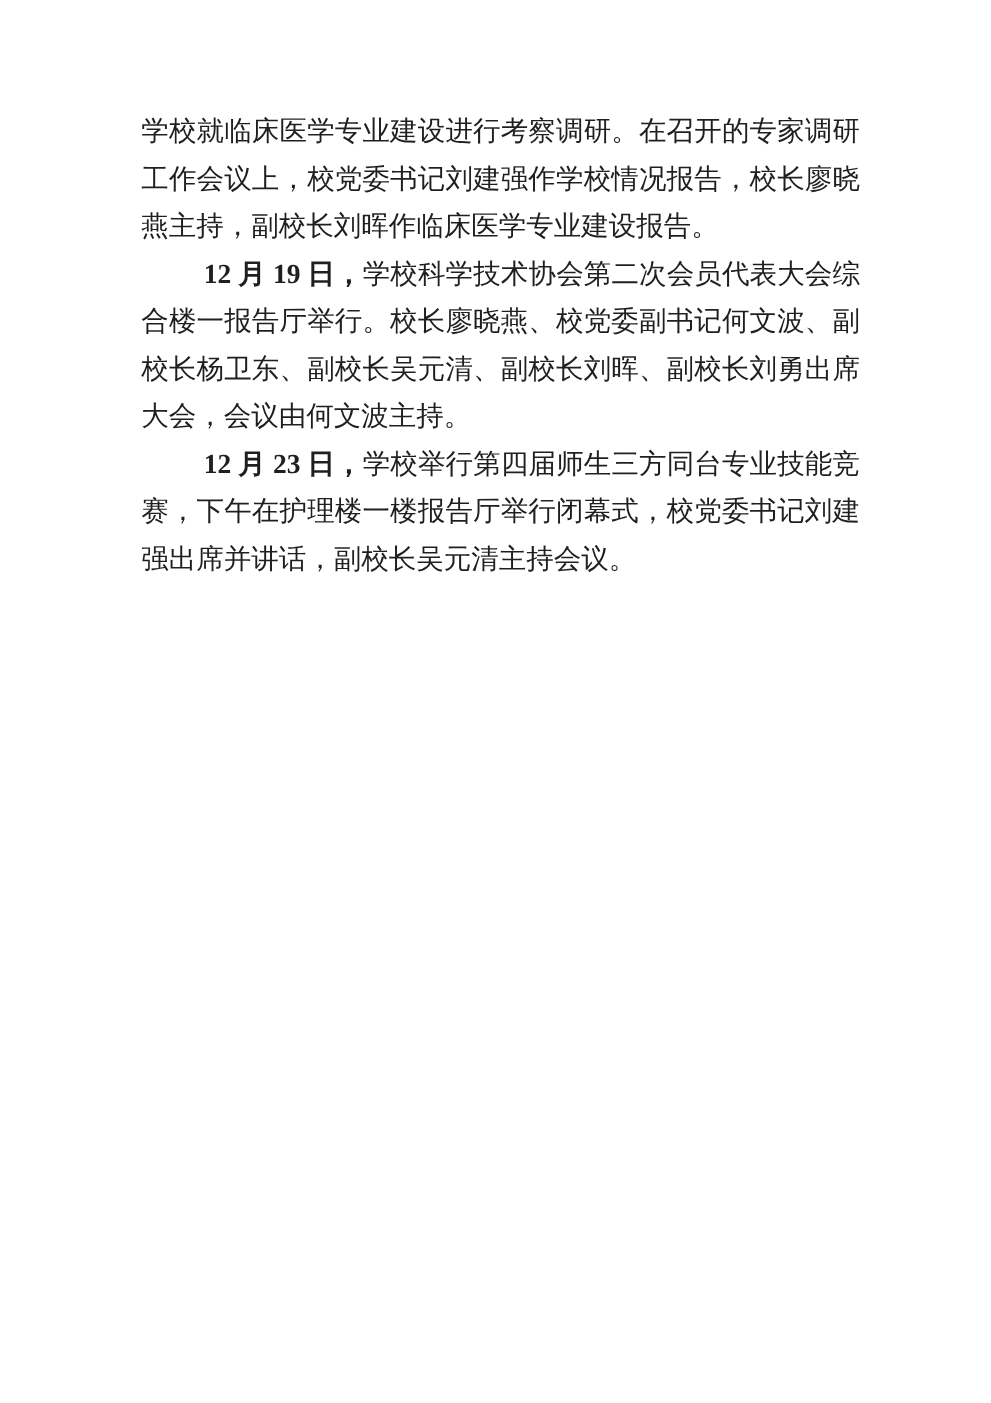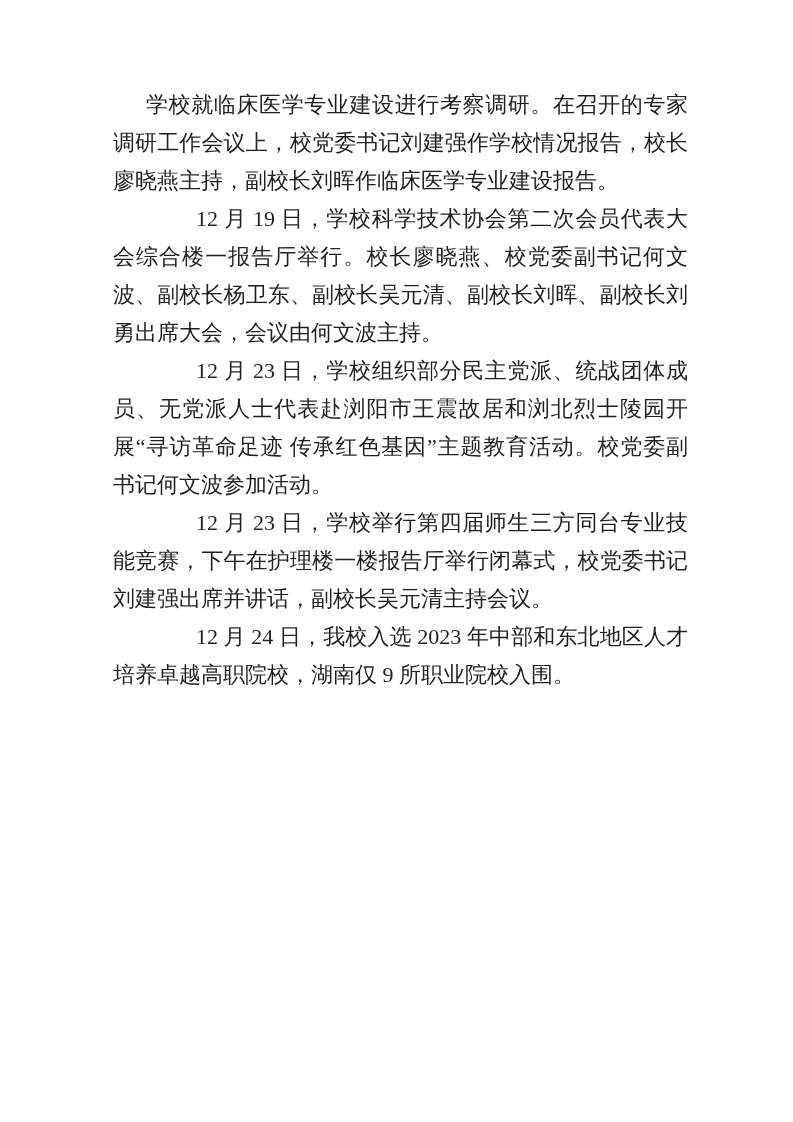--- a/index.html
+++ b/index.html
@@ -27,36 +27,33 @@
     font-size: 22px;
     line-height: 38px;
     text-align: justify;
     word-break: break-all;
     letter-spacing: 0px;
   }
   .para.indent {
     text-indent: 50px;
   }
   .date {
-    font-weight: normal;
-    margin-left: 33px;
+    font-weight: bold;
   }
 </style>
 </head>
 <body>
 
 <div class="page">
   <div class="content">
 
     <p class="para"><b class="date"></b><span>学校就临床医学专业建设进行考察调研。在召开的专家调研工作会议上，校党委书记刘建强作学校情况报告，校长廖晓燕主持，副校长刘晖作临床医学专业建设报告。</span></p>
 
     <p class="para indent"><b class="date">12 月 19 日，</b><span>学校科学技术协会第二次会员代表大会综合楼一报告厅举行。校长廖晓燕、校党委副书记何文波、副校长杨卫东、副校长吴元清、副校长刘晖、副校长刘勇出席大会，会议由何文波主持。</span></p>
 
 
 
-    <p class="para indent"><b class="date">12 月 23 日，</b><span>学校组织部分民主党派、统战团体成员、无党派人士代表赴浏阳市王震故居和浏北烈士陵园开展“寻访革命足迹 传承红色基因”主题教育活动。校党委副书记何文波参加活动。</span></p>
 
     <p class="para indent"><b class="date">12 月 23 日，</b><span>学校举行第四届师生三方同台专业技能竞赛，下午在护理楼一楼报告厅举行闭幕式，校党委书记刘建强出席并讲话，副校长吴元清主持会议。</span></p>
 
-    <p class="para indent"><b class="date">12 月 24 日，</b><span>我校入选 2023 年中部和东北地区人才培养卓越高职院校，湖南仅 9 所职业院校入围。</span></p>
 
   </div>
 </div>
 
 </body></html>

